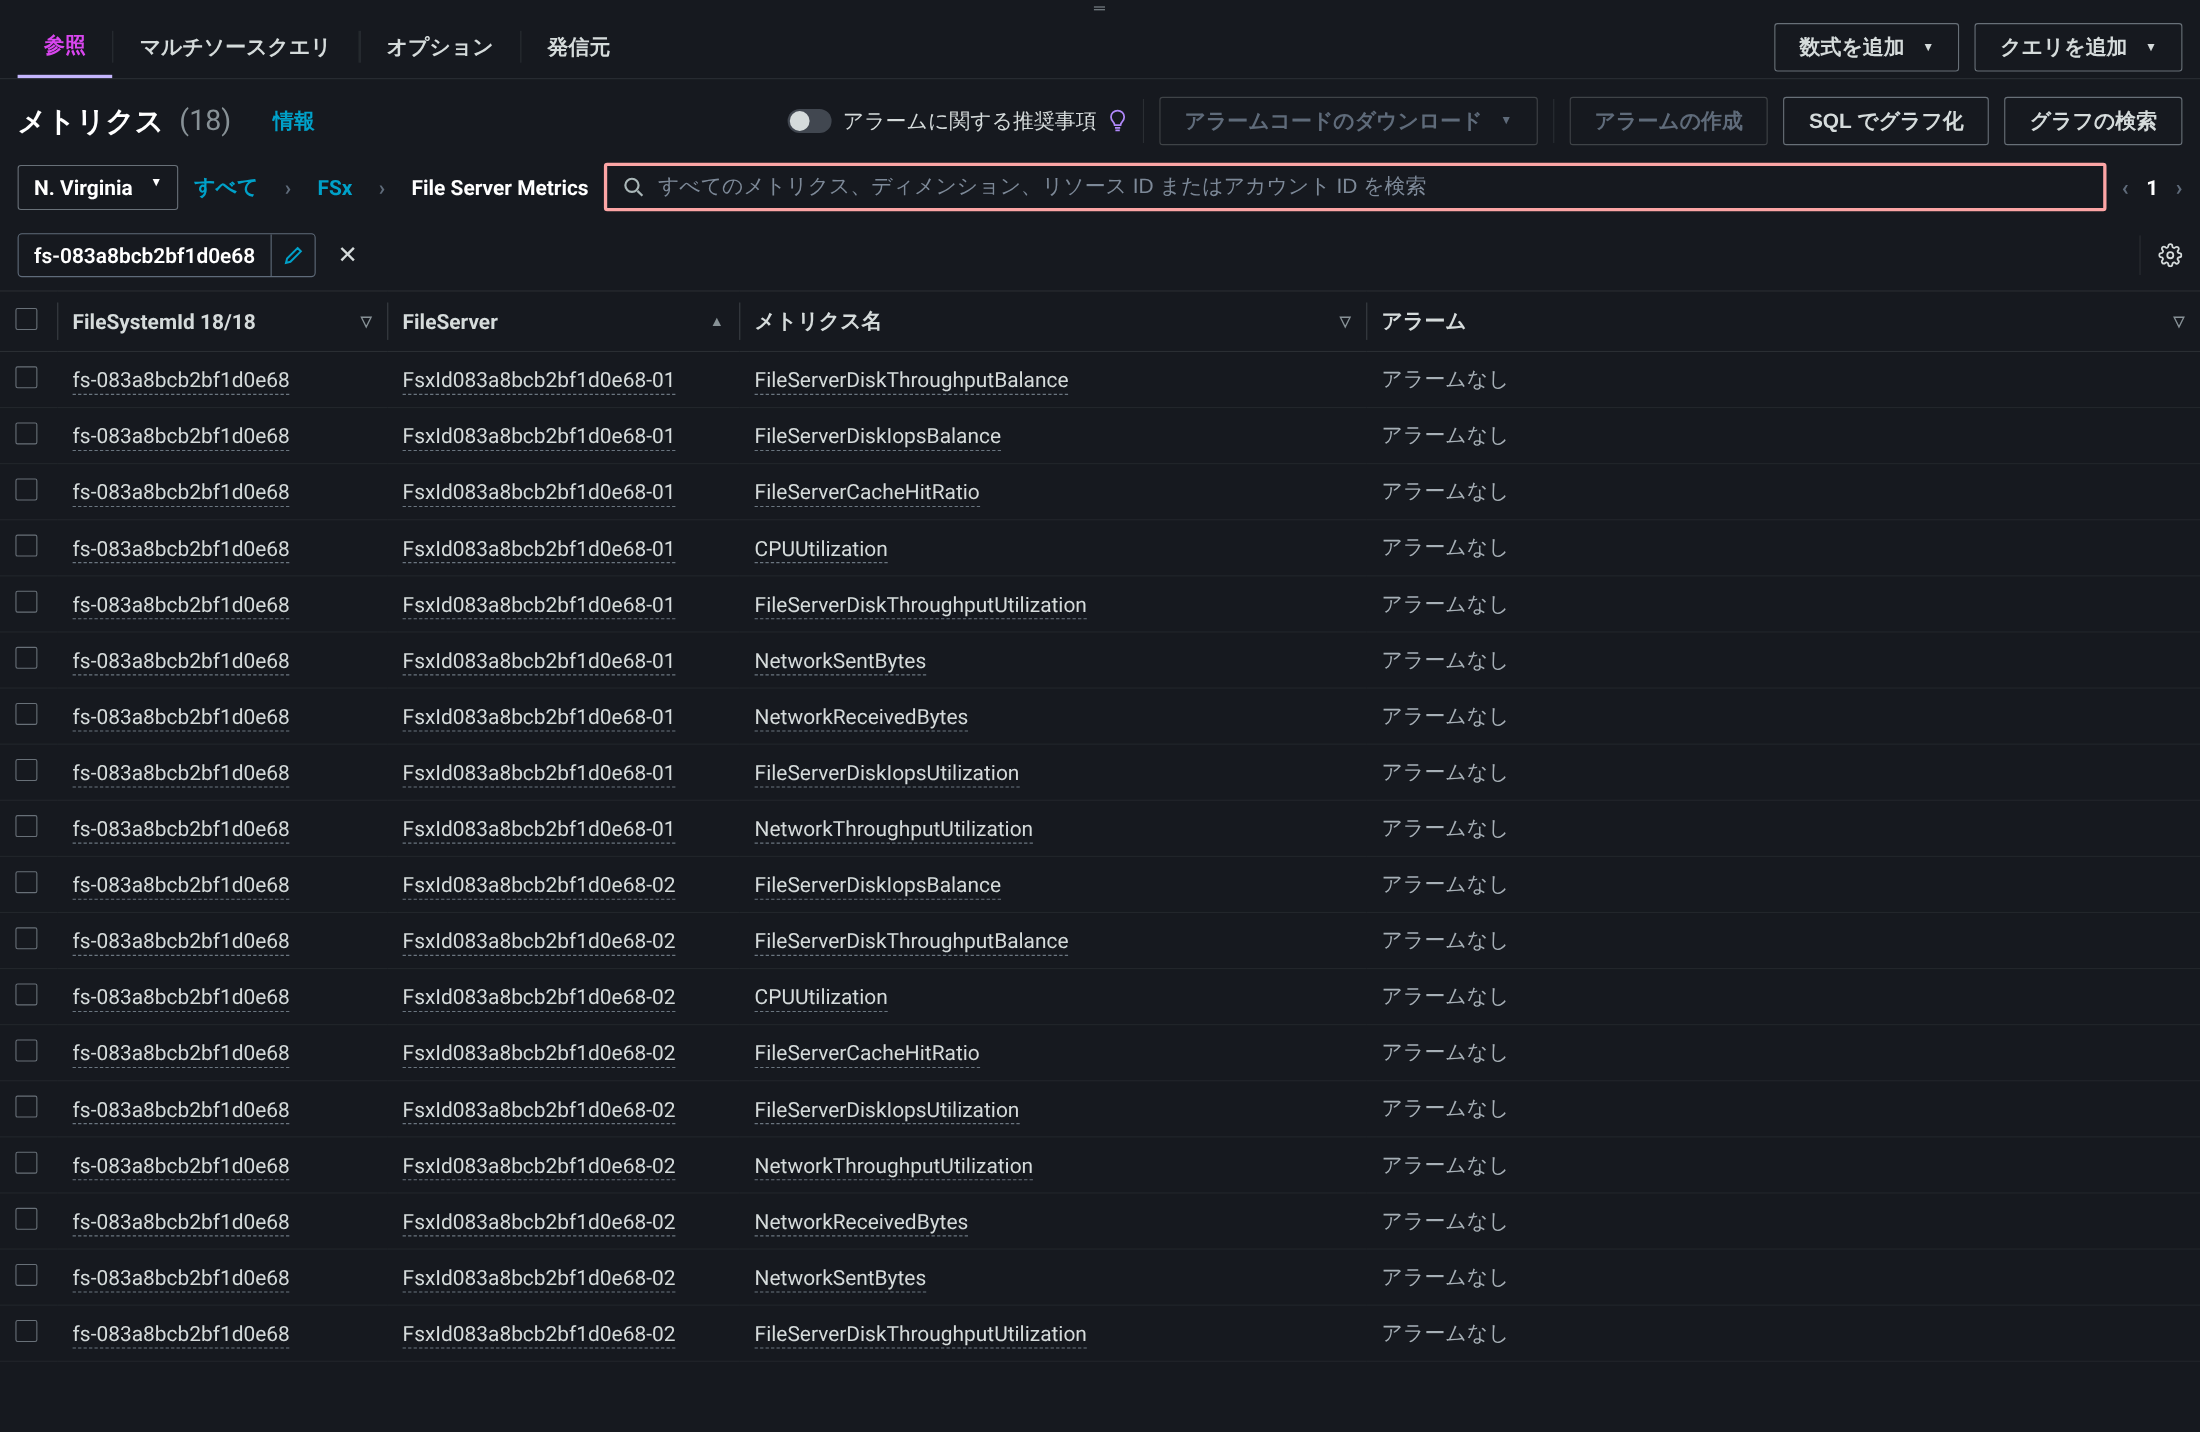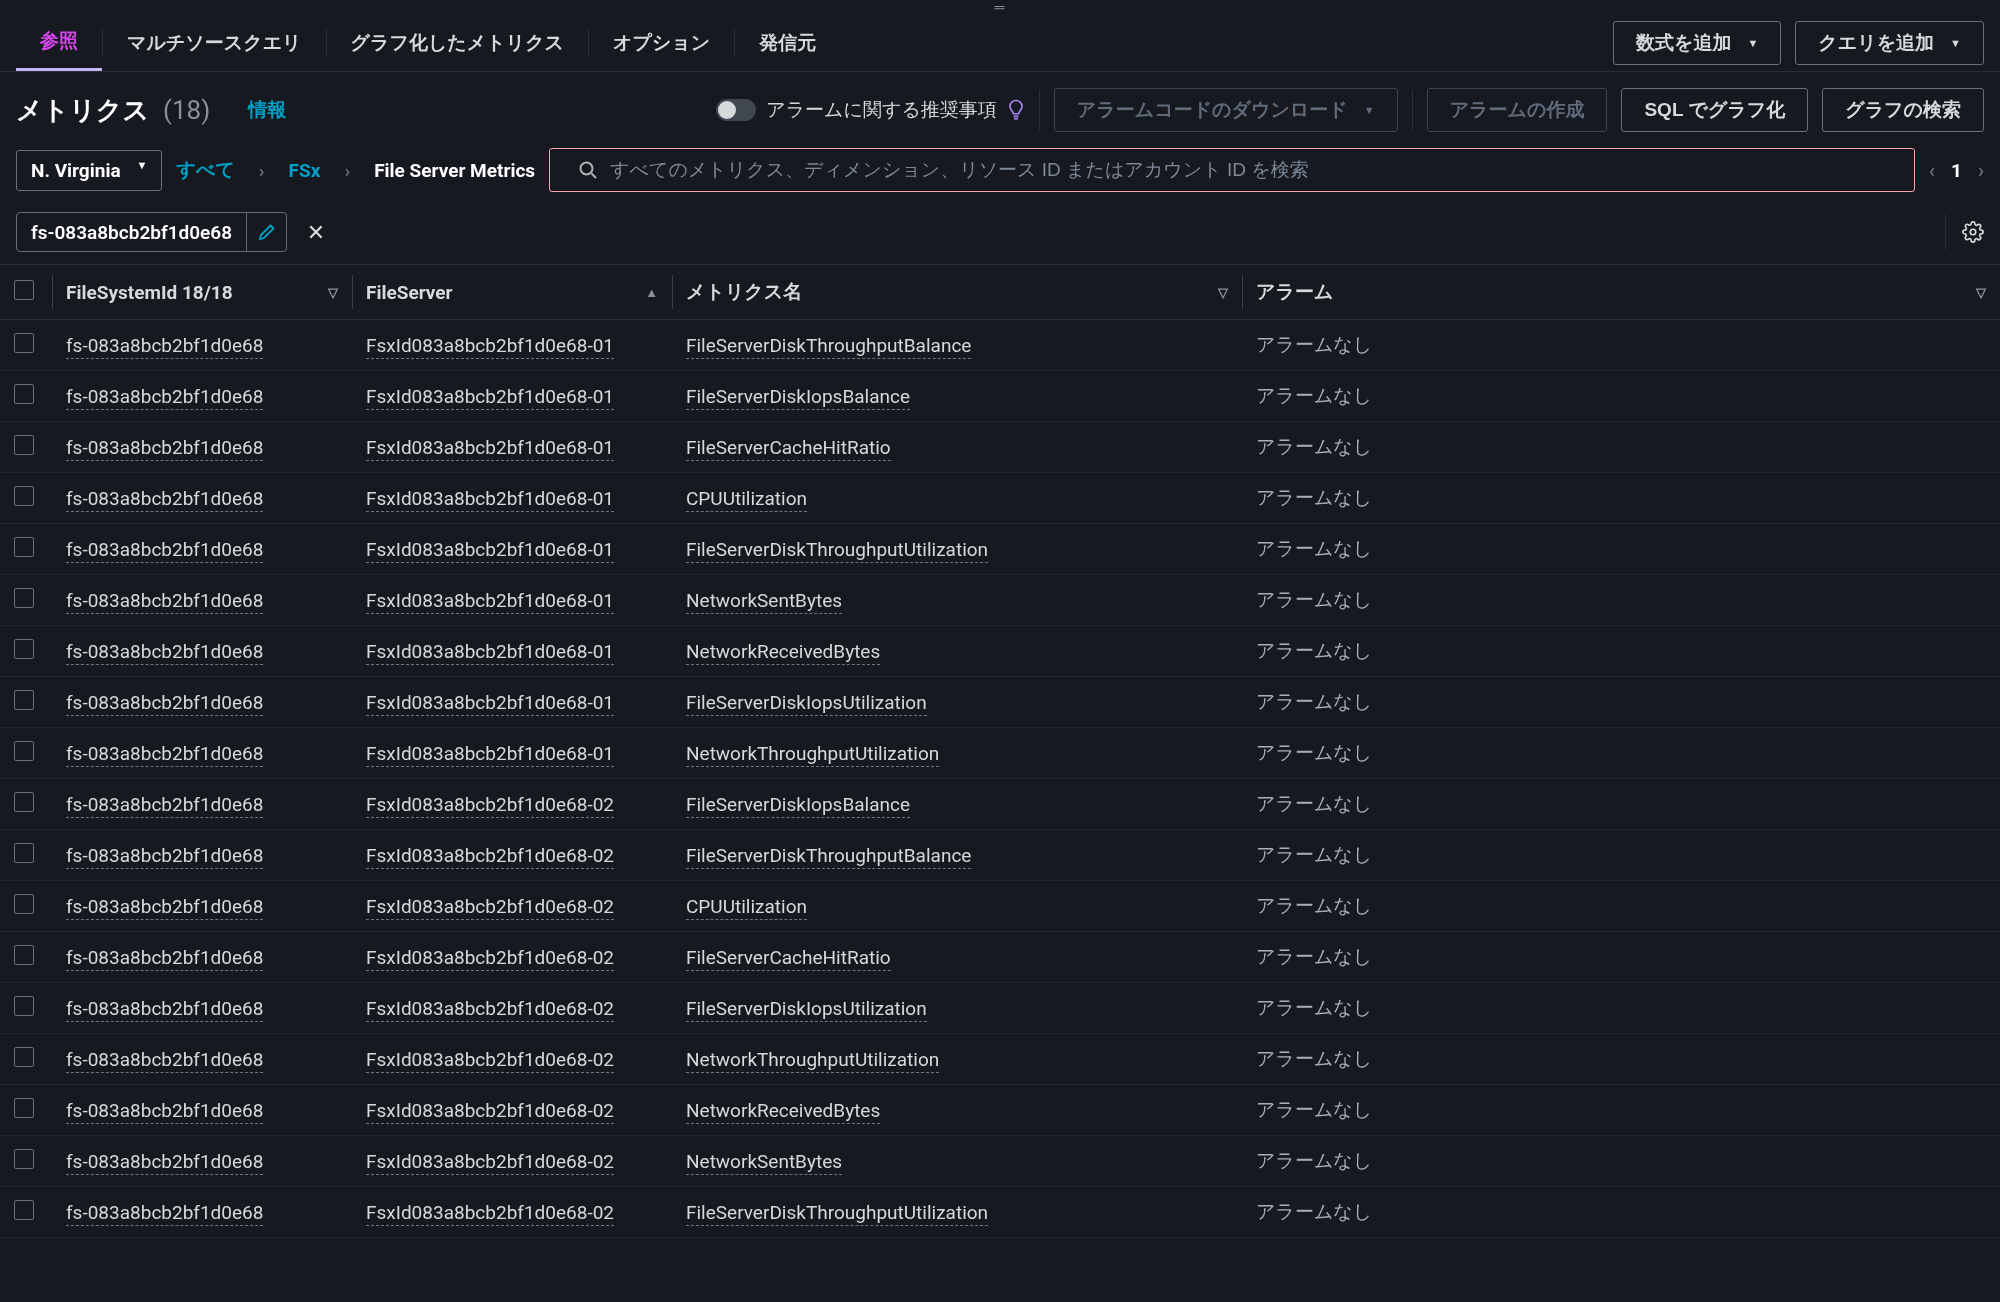--- a/index.html
+++ b/index.html
@@ -96,24 +96,24 @@
     cursor: pointer;
   }
   .bc { display: flex; align-items: center; gap: 24px; font-weight: 700; }
   .bc a { color: #00a1c9; cursor: pointer; }
   .bc .sep { color: #5f6b7a; }
   .bc .current { color: #fff; }
   .search-wrap {
     flex: 1;
     display: flex;
     align-items: center;
-    border: 1px solid #fca5a5;
+    border: 3px solid #fca5a5;
     border-radius: 3px;
     height: 44px;
-    padding: 0 28px;
+    padding: 0 14px;
     gap: 12px;
     background: #16191f;
   }
   .search-wrap input {
     flex: 1; background: transparent; border: none; outline: none;
     color: #d5dbdb; font-size: 19px;
   }
   .search-wrap input::placeholder { color: #7d8998; }
   .pager { display: flex; align-items: center; gap: 16px; color: #fff; font-weight: 700; }
   .pager .nav { color: #5f6b7a; cursor: pointer; font-size: 20px; }
@@ -175,23 +175,20 @@
 <div class="topbar">
   <div class="tabs">
     <div class="tab active">
         <span>参照</span>
       </div>
     <div class="tab-sep"></div>
     <div class="tab">
         <span>マルチソースクエリ</span>
       </div>
     <div class="tab-sep"></div>
-    <div class="tab">
-        <span>グラフ化したメトリクス</span>
-      </div>
     <div class="tab-sep"></div>
     <div class="tab">
         <span>オプション</span>
       </div>
     <div class="tab-sep"></div>
     <div class="tab">
         <span>発信元</span>
       </div>
   </div>
   <div class="topbar-actions">

